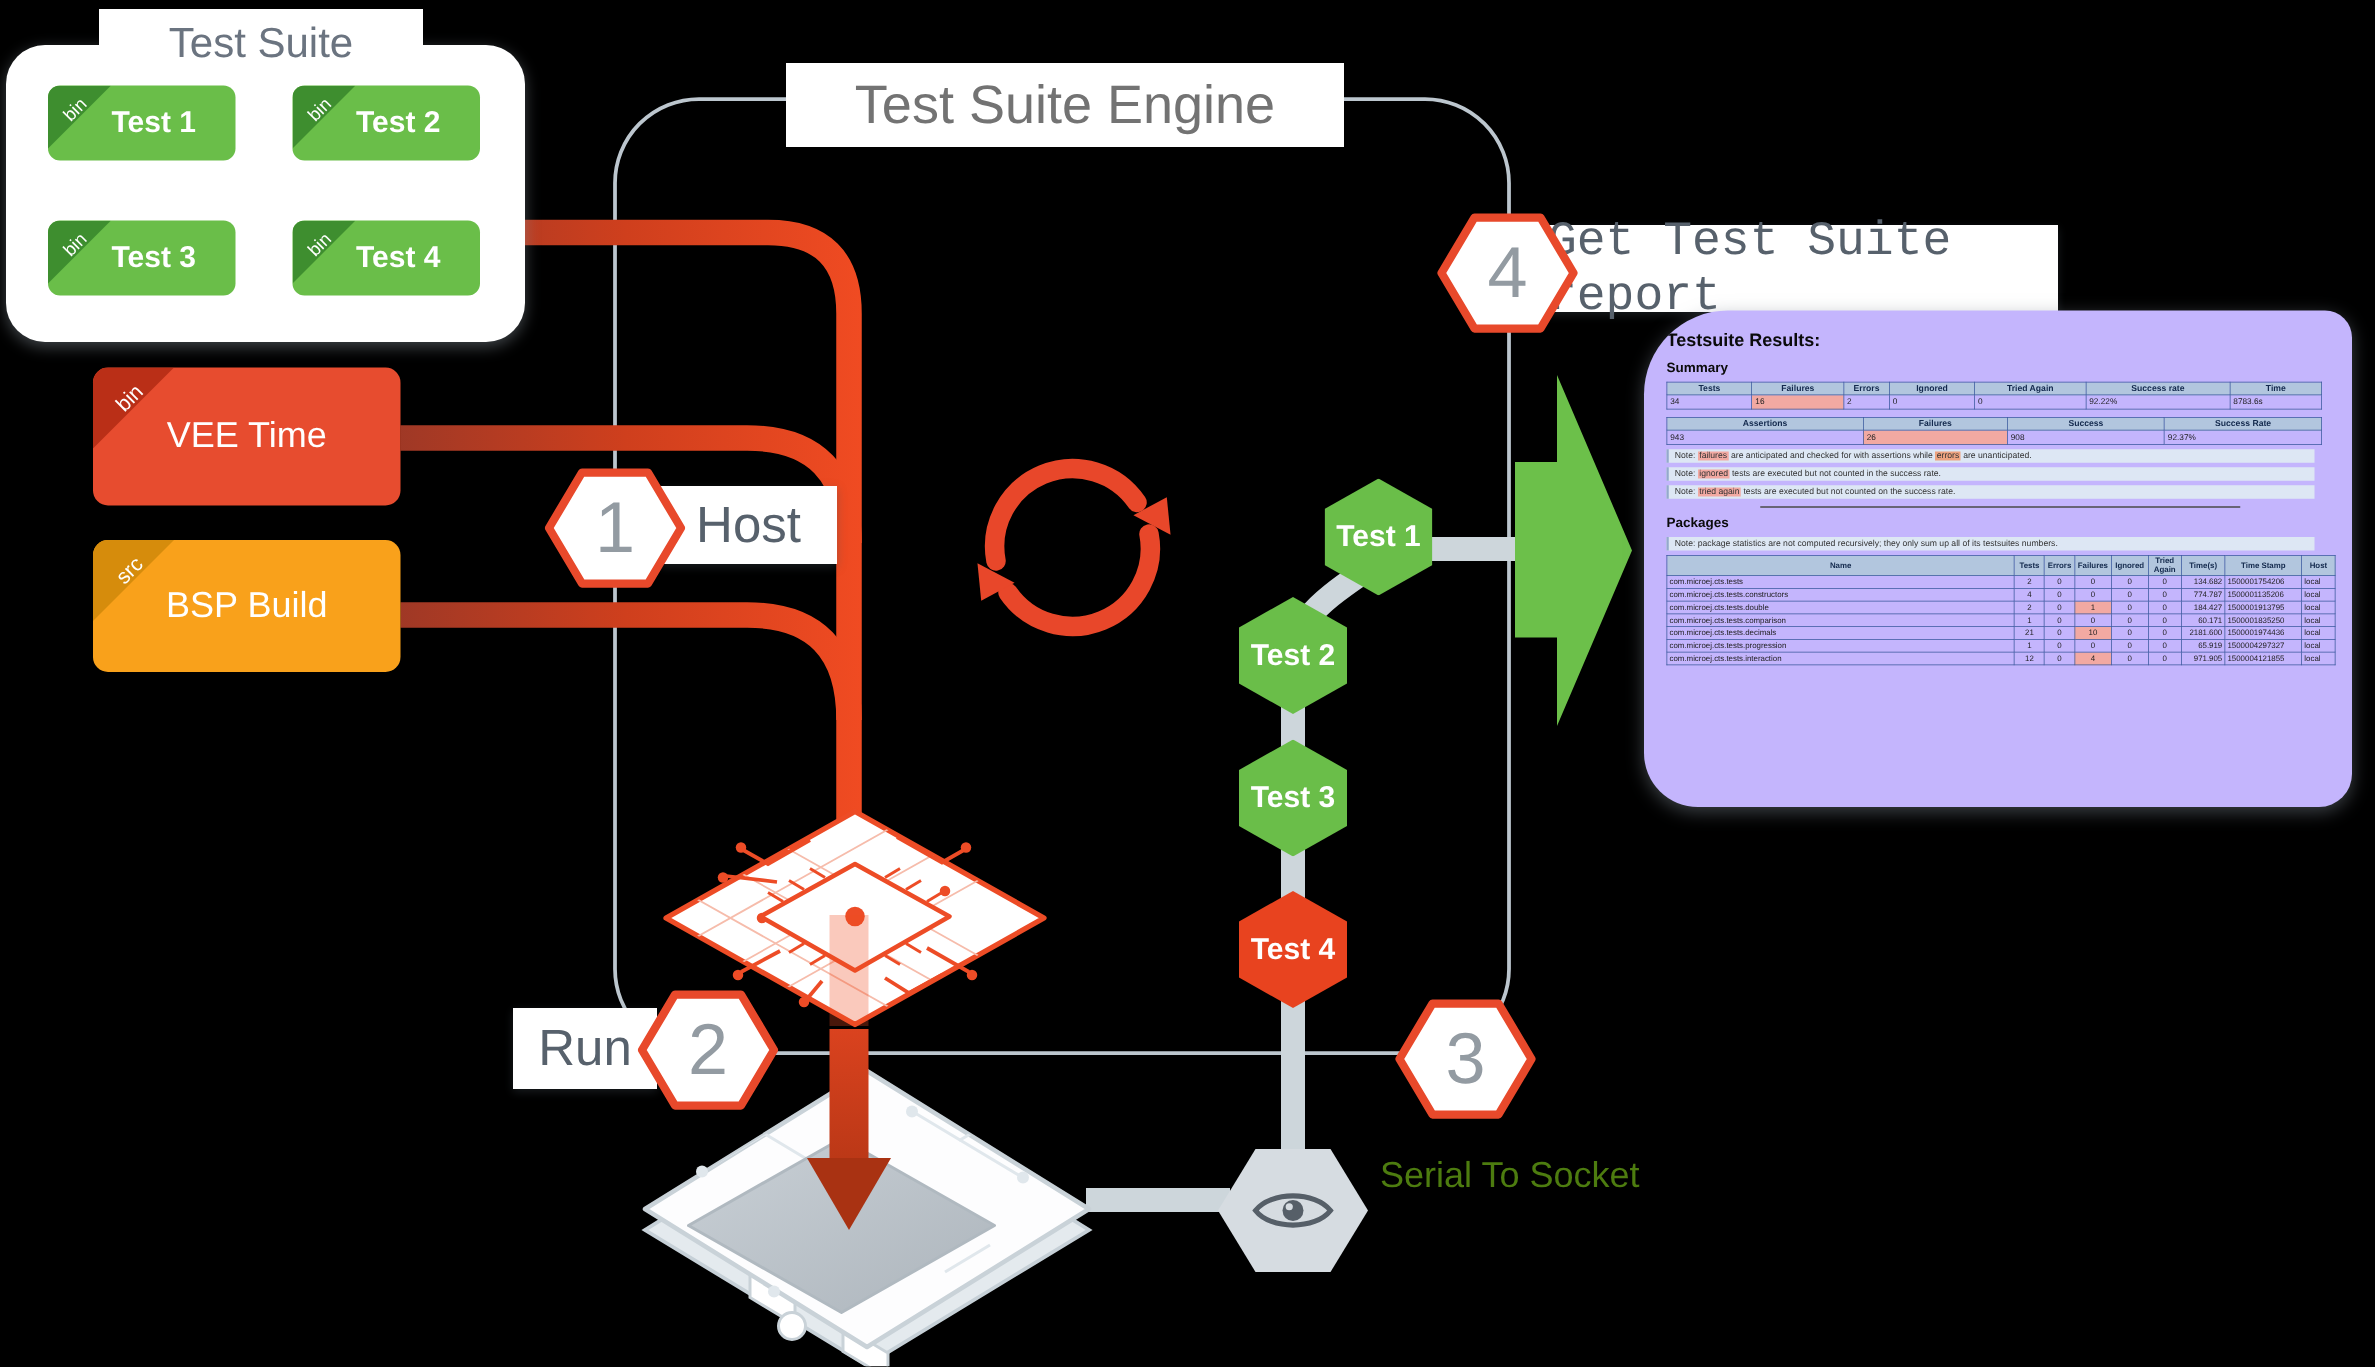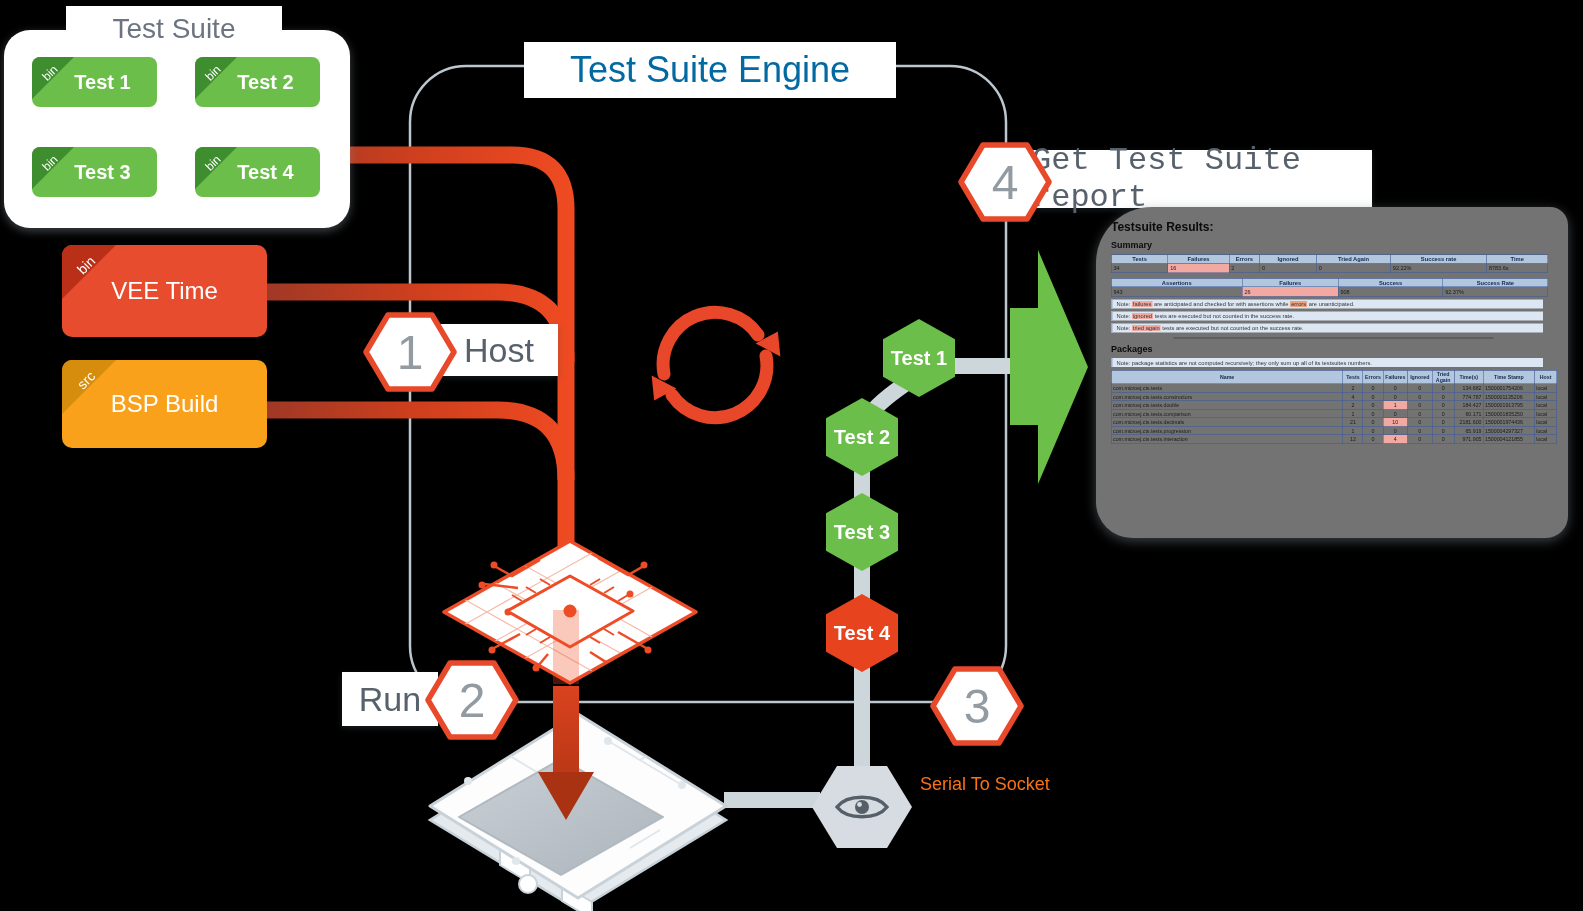--- a/index.html
+++ b/index.html
@@ -22,45 +22,45 @@
   .corner-red{background:#ba2f17;width:54px;height:54px;}
   .corner-orange{background:#d68c0c;width:54px;height:54px;}
   .tag-text{position:absolute;left:1px;top:9px;width:34px;text-align:center;color:#fff;font-size:12px;
             transform:rotate(-45deg);font-weight:normal;}
   .tag-text-lg{left:3px;top:12px;width:42px;font-size:14px;}
   .input-box{position:absolute;width:205px;z-index:2;border-radius:10px;display:flex;align-items:center;
              justify-content:center;color:#fff;font-size:24px;overflow:hidden;}
 
   
   .engine-title{position:absolute;left:524px;top:42px;width:372px;height:56px;background:#fff;z-index:2;
-                display:flex;align-items:center;justify-content:center;color:#0369a1;font-size:36px;
+                display:flex;align-items:center;justify-content:center;color:#737373;font-size:36px;
                 font-weight:300;}
   .whitelabel{position:absolute;background:#fff;z-index:2;display:flex;align-items:center;
               justify-content:center;color:#57616c;font-weight:300;
               box-shadow:0 2px 6px rgba(70,80,90,.35);}
 
   
   .hexbadge{position:absolute;width:94px;height:84px;z-index:3;}
   .hexbadge svg{position:absolute;left:0;top:0;}
   .hexbadge .num{position:absolute;left:0;top:0;width:94px;height:84px;display:flex;align-items:center;
                  justify-content:center;font-size:48px;font-weight:300;color:#939ba2;}
 
   
   .testhex{position:absolute;width:72px;height:78px;z-index:3;
            clip-path:polygon(50% 0%,100% 26%,100% 74%,50% 100%,0% 74%,0% 26%);
            display:flex;align-items:center;justify-content:center;color:#fff;font-weight:bold;
            font-size:20px;}
   .eyehex{position:absolute;left:812px;top:766px;width:100px;height:82px;background:#d6dce1;z-index:3;
           clip-path:polygon(25% 0%,75% 0%,100% 50%,75% 100%,25% 100%,0% 50%);
           display:flex;align-items:center;justify-content:center;}
-  .transmitter{position:absolute;left:920px;top:770px;width:240px;z-index:3;color:#f97316;
-               font-size:18px;line-height:28px;font-weight:300;}
+  .transmitter{position:absolute;left:920px;top:770px;width:240px;z-index:3;color:#4d7c0f;
+               font-size:24px;line-height:28px;font-weight:300;}
 
   
-  .report-card{position:absolute;left:1096px;top:207px;width:472px;height:331px;background:#737373;
+  .report-card{position:absolute;left:1096px;top:207px;width:472px;height:331px;background:#c4b5fd;
                border-radius:56px 18px 22px 36px;z-index:4;overflow:hidden;
                box-shadow:0 3px 12px rgba(120,130,140,.5);}
   .report-inner{width:944px;height:662px;transform:scale(0.5);transform-origin:0 0;
                 box-sizing:border-box;padding:26px 24px 0 30px;color:#222;}
   .r-h1{font-size:24px;font-weight:bold;color:#0b0b0b;margin:0 0 12px 0;}
   .r-h2{font-size:18px;font-weight:bold;color:#0b0b0b;margin:10px 0 8px 0;}
   table.rt{border-collapse:collapse;width:874px;table-layout:fixed;}
   table.rt th{background:#b2c6de;border:1px solid #39589c;font-size:11.5px;color:#13294d;
               padding:2px 3px;font-weight:bold;}
   table.rt td{border:1px solid #39589c;font-size:11px;padding:3px 4px;color:#1c1c1c;}

